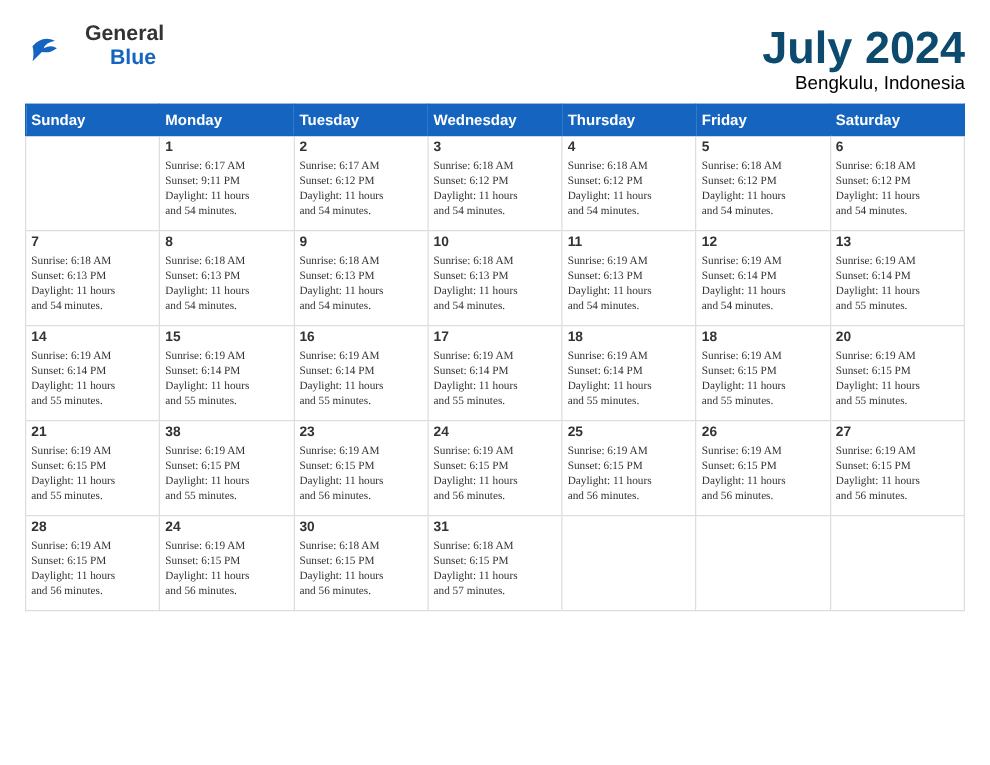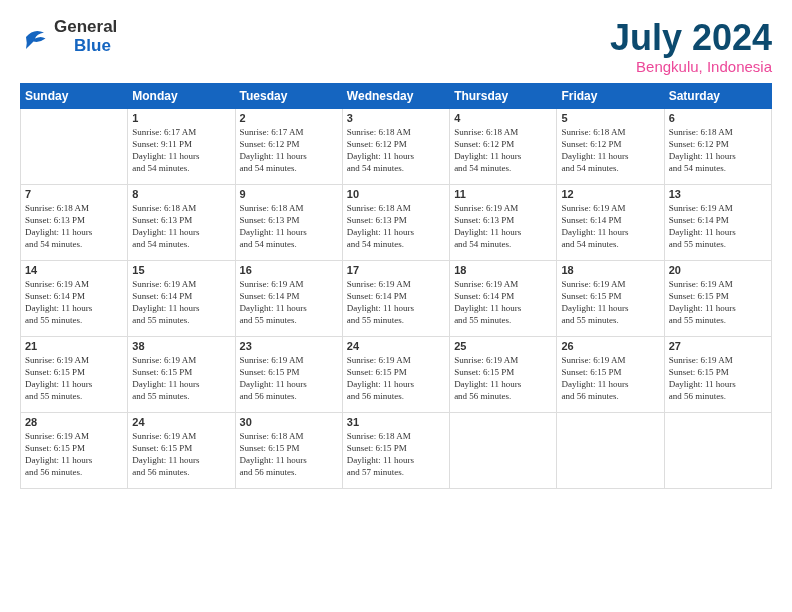--- a/index.html
+++ b/index.html
@@ -18,21 +18,21 @@
     }
     .header-row {
       display: flex;
       justify-content: space-between;
       align-items: flex-start;
       margin-bottom: 8px;
     }
     .logo {
       display: flex;
       align-items: center;
-      gap: 4px;
+      gap: 18px;
       justify-content: space-between;
     }
     .logo-text {
       display: flex;
       flex-direction: column;
       line-height: 1.1;
     }
     .logo-general {
       font-size: 17px;
       font-weight: bold;
@@ -52,21 +52,21 @@
       text-align: right;
     }
     .main-title {
       font-size: 36px;
       font-weight: bold;
       color: #0c4a6e;
       line-height: 1.1;
     }
     .subtitle {
       font-size: 15px;
-      color: #ec4899;
+      color: #000000;
     }
     .calendar-table {
       width: 100%;
       border-collapse: collapse;
       border: 1px solid #ccc;
       table-layout: fixed;
     }
     .calendar-table thead tr th {
       background-color: #1565c0;
       color: #fff;

